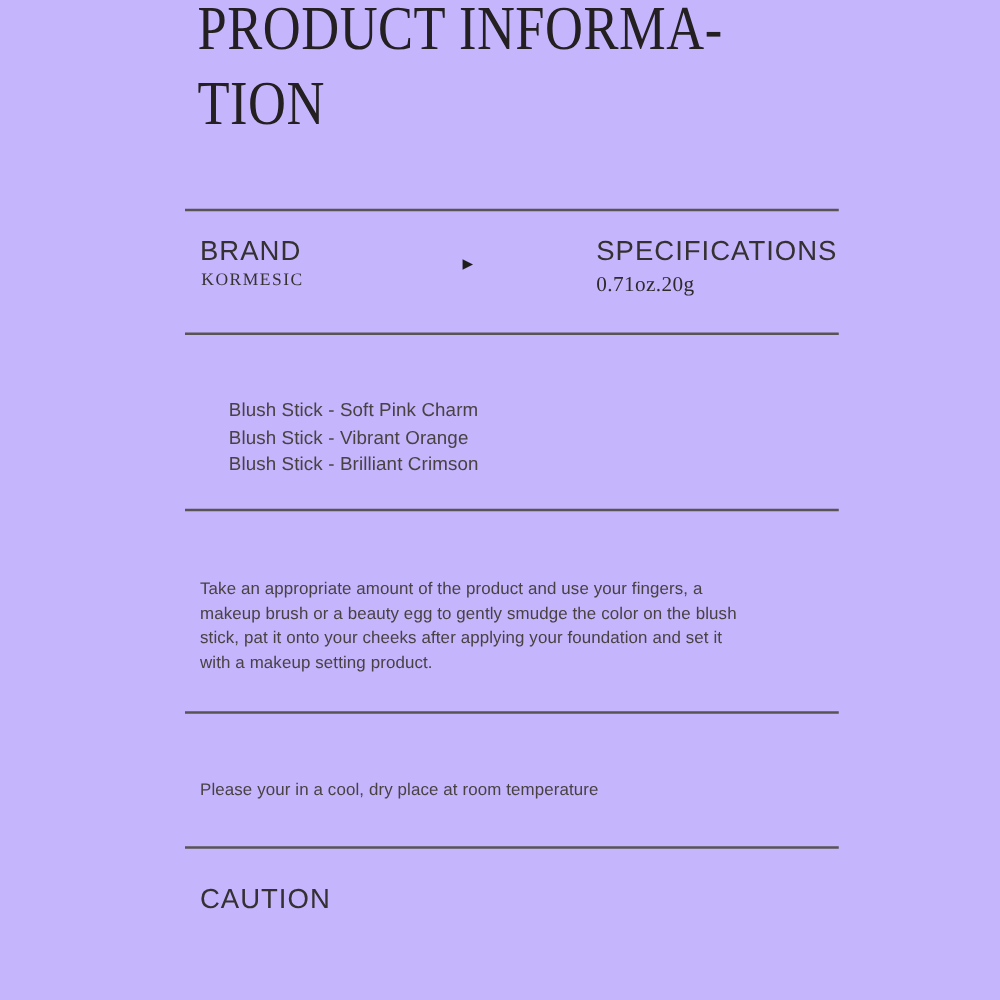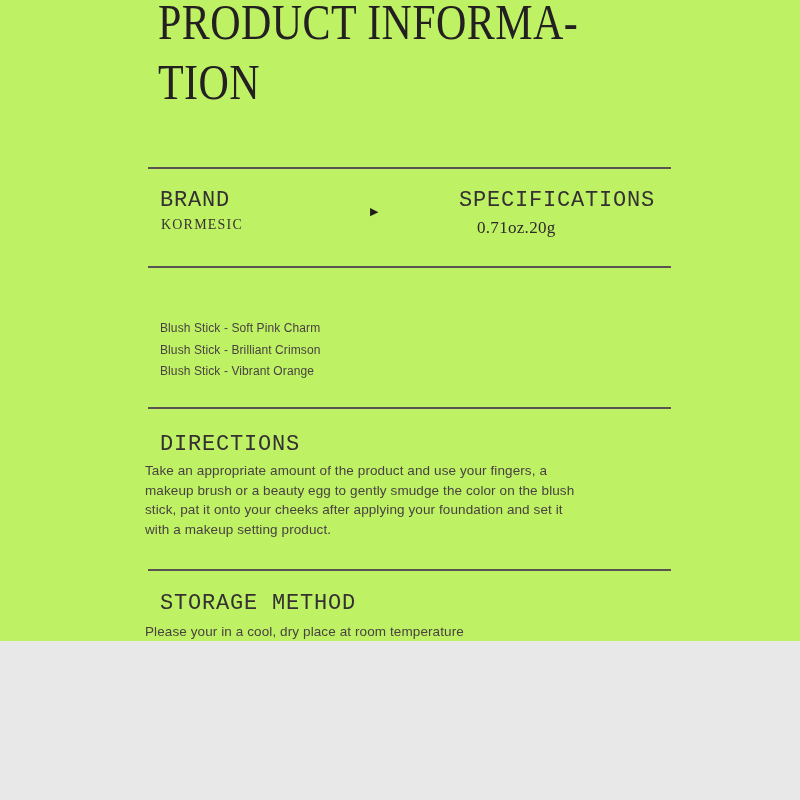--- a/index.html
+++ b/index.html
@@ -3,23 +3,23 @@
 <meta charset="utf-8">
 <style>
   html, body {
     margin: 0;
     padding: 0;
     background: #e8e8e8;
   }
   .canvas {
     position: relative;
     width: 800px;
-    height: 641px;
+    height: 800px;
     overflow: hidden;
-    background: #bef264;
+    background: #c4b5fd;
     font-family: "Liberation Sans", sans-serif;
   }
   
   .page-title {
     position: absolute;
     left: 158px;
     top: -8px;
     font-family: "Liberation Serif", serif;
     font-size: 50px;
     line-height: 60px;
@@ -39,30 +39,30 @@
     background: #5A5354;
   }
   .rule-1 { top: 167px; }
   .rule-2 { top: 266px; }
   .rule-3 { top: 407px; }
   .rule-4 { top: 569px; }
   .rule-5 { top: 677px; }
   
   .section-heading {
     position: absolute;
-    font-family: Liberation Mono, monospace;
+    font-family: Liberation Sans, sans-serif;
     font-size: 22px;
     font-weight: 400;
     letter-spacing: 0.8px;
     color: #353031;
     white-space: nowrap;
     line-height: 26px;
   }
   .h-brand          { left: 160px; top: 188px; }
-  .h-specifications { left: 459px; top: 188px; }
+  .h-specifications { left: 477px; top: 188px; }
   .h-product-name   { left: 160px; top: 291px; }
   .h-directions     { left: 160px; top: 432px; }
   .h-storage        { left: 160px; top: 591px; }
   .h-caution        { left: 160px; top: 706px; }
   
   .brand-value {
     position: absolute;
     left: 161px;
     top: 217px;
     font-family: "Liberation Serif", serif;
@@ -85,38 +85,39 @@
   .arrow {
     position: absolute;
     left: 370px;
     top: 206px;
     font-size: 11px;
     color: #1F1C1C;
     line-height: 11px;
   }
   .body-text {
     position: absolute;
-    left: 145px;
+    left: 160px;
     font-size: 13.5px;
     line-height: 19.5px;
     letter-spacing: 0.1px;
     color: #494142;
     white-space: pre-line;
   }
   .product-list {
     position: absolute;
     left: 160px;
     top: 318px;
   }
   .product-list .item {
-    font-size: 12px;
+    font-size: 15px;
     line-height: 21.5px;
     letter-spacing: 0.1px;
     color: #494142;
     white-space: nowrap;
+    margin-left: 23px;
   }
   .t-directions { top: 461px; width: 540px; }
   .t-storage    { top: 622px; width: 540px; line-height: 20px; }
   .t-caution    { top: 729px; width: 540px; line-height: 20px; }
 </style>
 </head>
 <body>
 
 <div class="canvas">
 
@@ -127,34 +128,32 @@
   <div class="section-heading h-brand">BRAND</div>
   <div class="brand-value">KORMESIC</div>
   <div class="arrow">▶</div>
   <div class="section-heading h-specifications">SPECIFICATIONS</div>
   <div class="spec-value">0.71oz.20g</div>
 
   <div class="rule rule-2"></div>
 
   <div class="product-list">
     <div class="item">Blush Stick - Soft Pink Charm</div>
+    <div class="item">Blush Stick - Vibrant Orange</div>
     <div class="item">Blush Stick - Brilliant Crimson</div>
-    <div class="item">Blush Stick - Vibrant Orange</div>
   </div>
 
   <div class="rule rule-3"></div>
 
-  <div class="section-heading h-directions">DIRECTIONS</div>
   <div class="body-text t-directions">Take an appropriate amount of the product and use your fingers, a
 makeup brush or a beauty egg to gently smudge the color on the blush
 stick, pat it onto your cheeks after applying your foundation and set it
 with a makeup setting product.</div>
 
   <div class="rule rule-4"></div>
 
-  <div class="section-heading h-storage">STORAGE METHOD</div>
   <div class="body-text t-storage">Please your in a cool, dry place at room temperature</div>
 
   <div class="rule rule-5"></div>
 
   <div class="section-heading h-caution">CAUTION</div>
 
 </div>
 
 </body></html>

